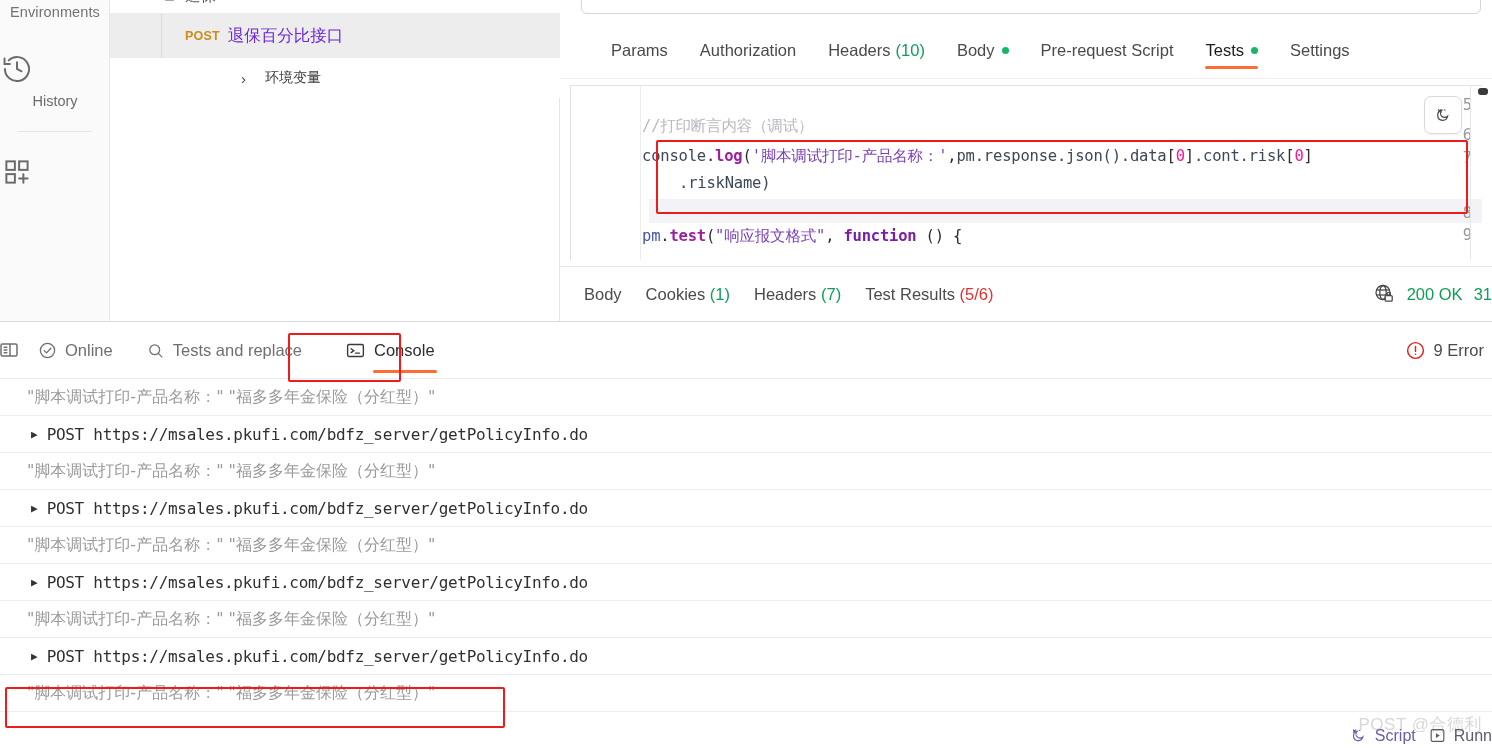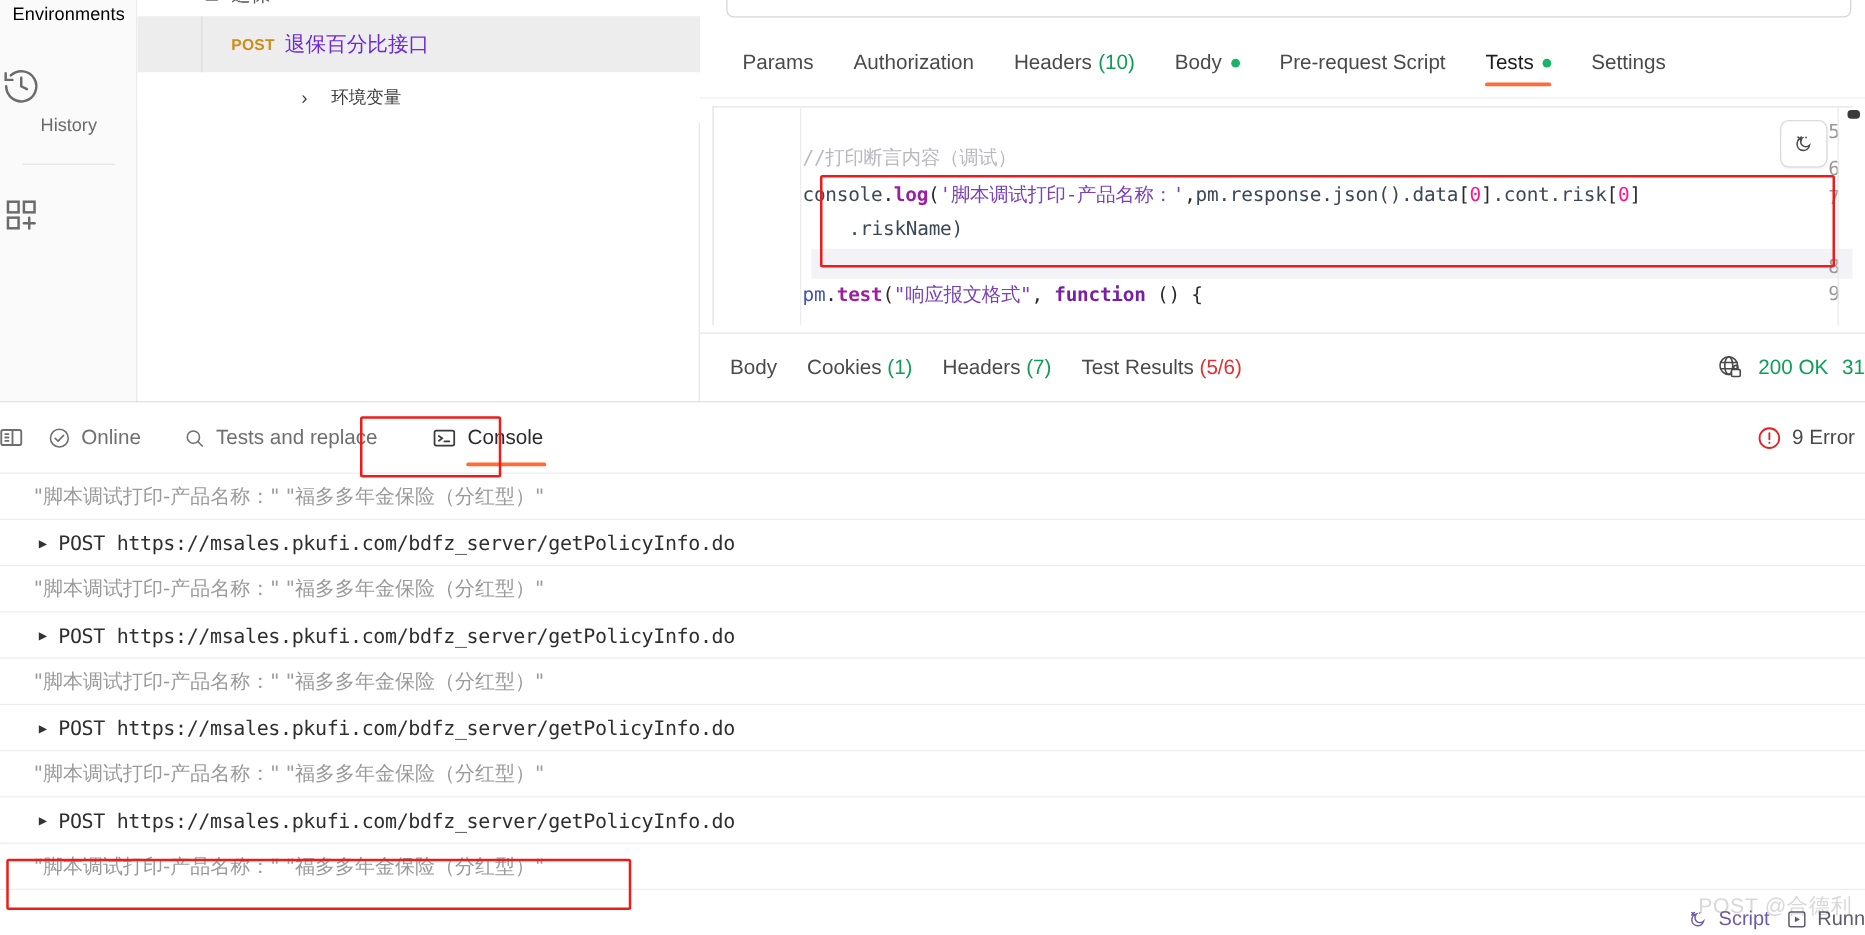--- a/index.html
+++ b/index.html
@@ -18,21 +18,21 @@
     background:#fff;
   }
 
   
   .rail {
     position:absolute; left:0; top:0; width:110px; height:322px;
     background:#fafafa; border-right:1px solid #e6e6e6;
   }
   .rail-label {
     position:absolute; left:0; top:4px; width:110px; text-align:center;
-    font-size:14.5px; color:#000000; letter-spacing:.1px;
+    font-size:14.5px; color:#737373; letter-spacing:.1px;
   }
   .rail-item {
     position:absolute; left:0; width:110px; text-align:center;
   }
   .rail-item.history { top:52px; }
   .rail-icon { display:block; margin:0 auto 6px auto; }
   .rail-item-label { font-size:14.5px; color:#6b6b6b; }
   .rail-divider {
     position:absolute; left:18px; top:131px; width:74px; height:1px; background:#e4e4e4;
   }
@@ -70,21 +70,21 @@
   
   .rpane { position:absolute; left:560px; top:0; width:932px; height:322px; background:#fff; }
   .urlbar {
     position:absolute; left:21px; top:-26px; width:900px; height:40px;
     border:1px solid #d6d6d6; border-radius:6px; background:#fff;
   }
 
   
   .rtabs {
     position:absolute; left:0; top:28px; width:932px; height:44px;
-    display:flex; align-items:center; padding-left:18px; gap:0;
+    display:flex; align-items:center; padding-left:35px; gap:0;
   }
   .rtab {
     position:relative; font-size:16.5px; color:#4a4a4a;
     padding:0 16px; height:44px; display:flex; align-items:center; white-space:nowrap;
   }
   .rtab .cnt { color:#0f9d58; margin-left:5px; }
   .rtab .dot { width:7px; height:7px; border-radius:50%; background:#18b566; margin-left:7px; display:inline-block; }
   .rtab.active { color:#1c1c1c; }
   .rtab.active .underline {
     position:absolute; left:16px; right:16px; bottom:3px; height:3px; background:#ff6c37; border-radius:2px;

